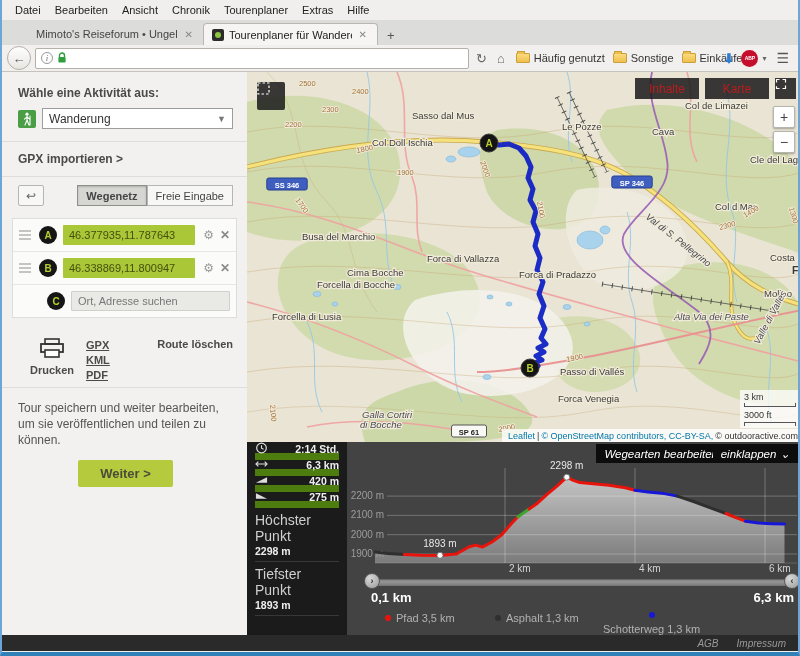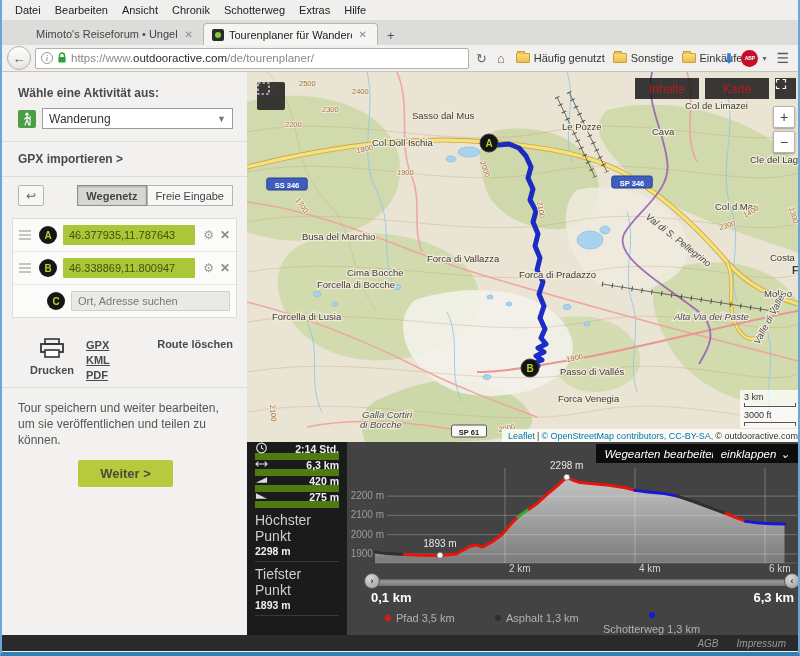--- a/index.html
+++ b/index.html
@@ -117,21 +117,21 @@
 </head>
 <body>
 
 <div class="window">
 
   <div class="menubar" id="menubar">
       <div class="menu-item">Datei</div>
       <div class="menu-item">Bearbeiten</div>
       <div class="menu-item">Ansicht</div>
       <div class="menu-item">Chronik</div>
-      <div class="menu-item">Schotterweg</div>
+      <div class="menu-item">Tourenplaner</div>
       <div class="menu-item">Extras</div>
       <div class="menu-item">Hilfe</div>
     </div>
 
   <div class="tabbar" id="tabbar">
       <div class="tab">
         <div class="tab-title">Mimoto's Reiseforum • Ungel...</div>
         <div class="tab-close">✕</div>
       </div>
       <div class="tab active">
@@ -143,21 +143,20 @@
     </div>
 
   <div class="navbar">
     <div class="back-btn">←</div>
     <div class="urlbar">
       <span class="info-icon">i</span>
       <svg width="10" height="12" viewBox="0 0 10 12">
           <path d="M2.5 5V3.5a2.5 2.5 0 015 0V5" fill="none" stroke="#2e9e3e" stroke-width="1.4"></path>
           <rect x="1.4" y="5" width="7.2" height="5.6" rx="1" fill="#2e9e3e"></rect>
         </svg>
-      <span class="url-text"><span class="dim">https://www.</span><span class="dom">outdooractive.com</span><span class="dim">/de/tourenplaner/</span></span>
     </div>
     <span class="toolbtn">↻</span>
     <span class="toolbtn">⌂</span>
     <div style="display:flex;flex:1;" id="bookmarks">
         <div class="bookmark">
           <div class="folder"></div>
           <div>Häufig genutzt</div>
         </div>
         <div class="bookmark">
           <div class="folder"></div>

